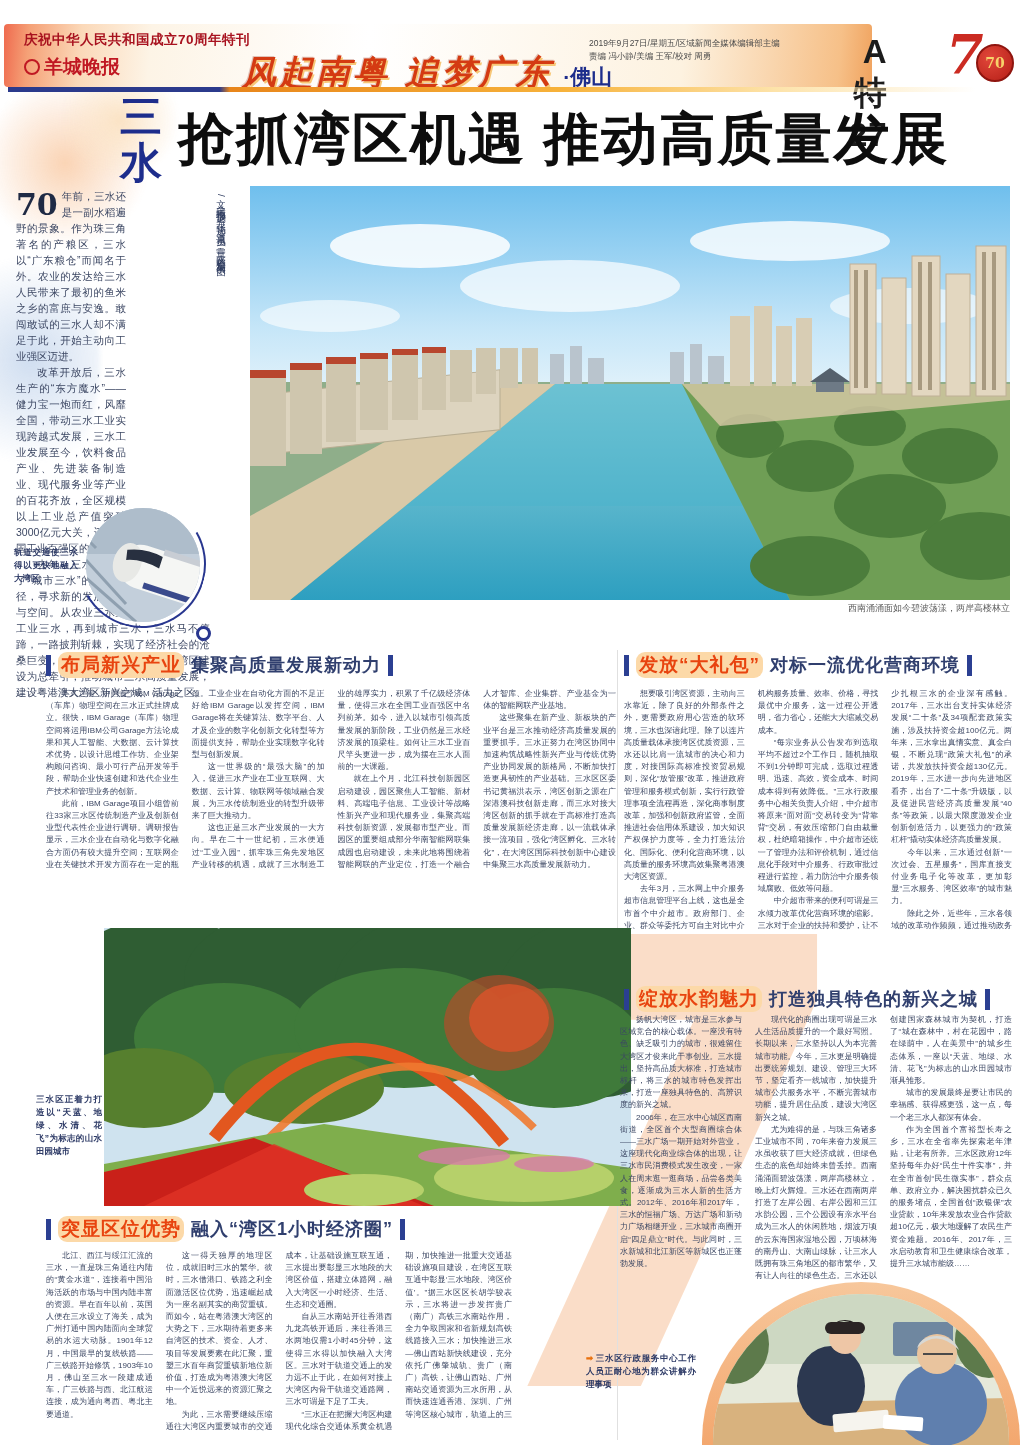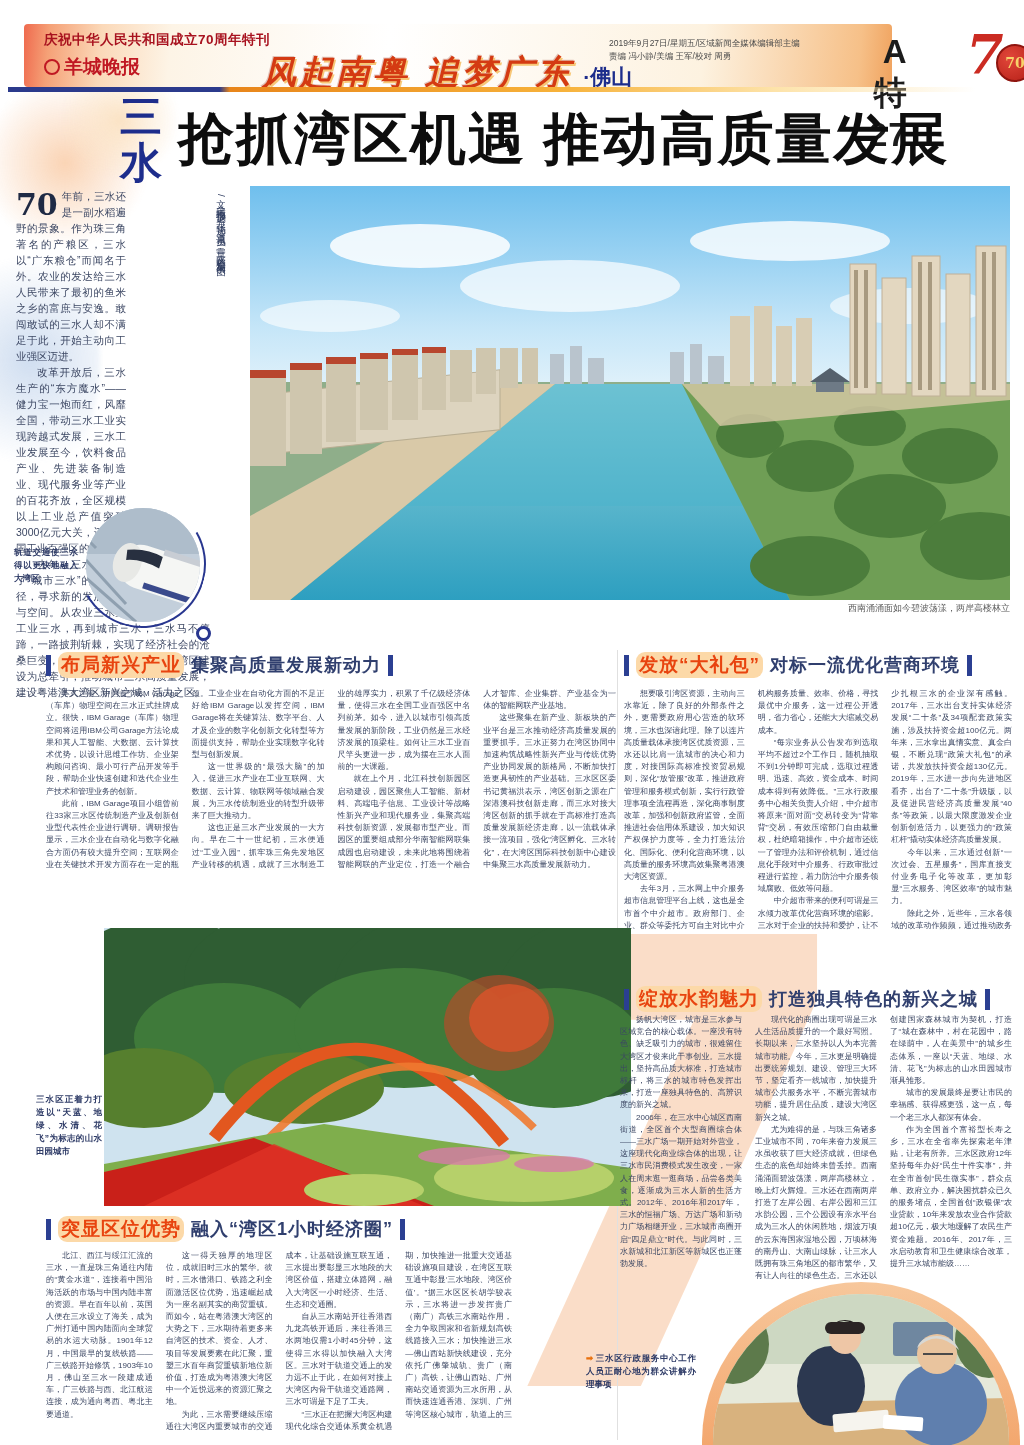--- a/index.html
+++ b/index.html
@@ -1,21 +1,21 @@
 <!DOCTYPE html>
 <html><head>
 <meta charset="utf-8">
 <style>
   html,body{margin:0;padding:0;background:#f2f2f2;}
   .page{position:relative;width:1024px;height:1445px;background:#ffffff;overflow:hidden;
         font-family:"Liberation Sans",sans-serif;color:#39455e;}
   .abs{position:absolute;}
 
   
-  .masthead{left:24px;top:24px;width:868px;height:63px;border-radius:4px;
+  .masthead{left:4px;top:24px;width:868px;height:63px;border-radius:4px;
     background:linear-gradient(95deg,#ef6a4e 0%,#f5a177 3%,#fbd9b9 9%,#fdf4e6 17%,#ffffff 42%,#fdf2e0 78%,#f6c088 96%,#f0a35f 100%);}
   .underbar{left:8px;top:87px;width:1008px;height:5px;
     background:linear-gradient(90deg,#2b3a8c 0%,#2b3a8c 21%,#e8851a 22%,#f7b23a 55%,#fde3a9 76%,rgba(255,255,255,0) 96%);}
   .edition{left:20px;top:7px;font-size:13.5px;font-weight:bold;color:#a8121f;letter-spacing:.5px;}
   .paper-logo{left:20px;top:30px;font-size:19px;font-weight:bold;
     font-family:"DejaVu Serif",serif;color:#c01823;display:flex;align-items:center;gap:4px;}
   .logo-icon{display:inline-block;width:16px;height:16px;border:2px solid #c01823;border-radius:50%;box-sizing:border-box;}
   .slogan-wrap{left:238px;top:26px;white-space:nowrap;}
   .slogan{font-family:"DejaVu Serif",serif;font-style:italic;font-weight:bold;font-size:34px;
     color:#d43a12;text-shadow:1.5px 1.5px 0 rgba(247,196,112,.95),-1px -1px 0 rgba(140,30,10,.25);letter-spacing:3px;}

